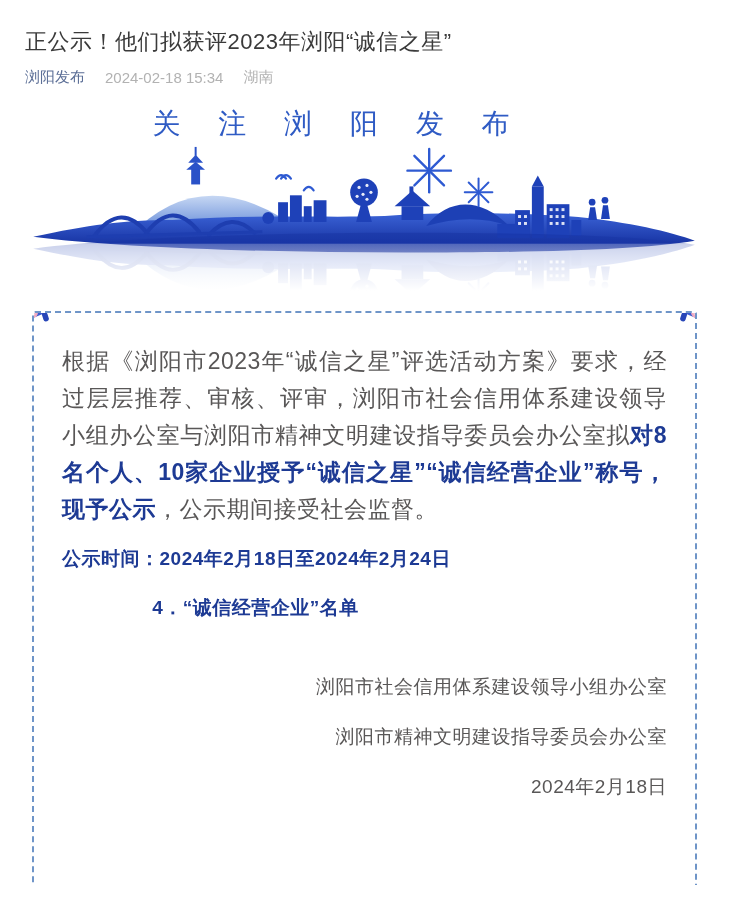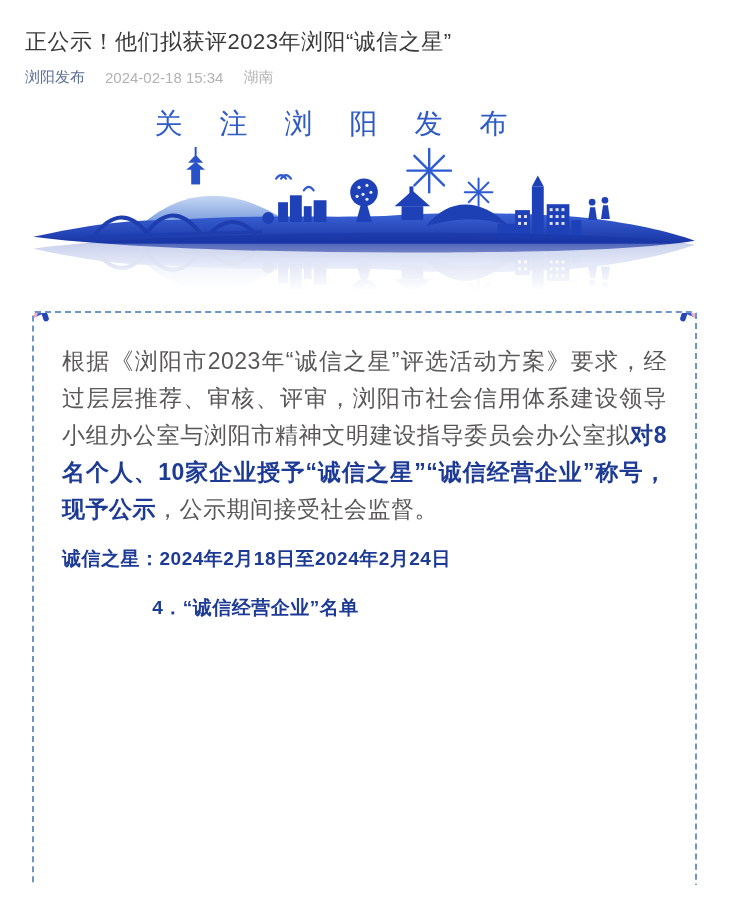--- a/index.html
+++ b/index.html
@@ -29,21 +29,20 @@
     align-items:center;
     gap:20px;
   }
   .meta-account { color:#5b6e96; cursor:pointer; }
   
   .banner {
     position:relative;
     margin-top:12px;
     height:200px;
     width:100%;
-    font-family:Liberation Serif, serif;
   }
   .banner-caption {
     position:absolute;
     top:6px; left:0;
     width:100%;
     text-align:center;
     transform:translateX(-26px);
     font-size:28px;
     letter-spacing:15px;
     color:#2f5bc4;
@@ -257,18 +256,23 @@
       <g transform="rotate(-18 12 12)">
         <path d="M6,6 L19,8.5 L19,14.5 L6,15.5 Z" fill="#3a5bd0"></path>
         <ellipse cx="6" cy="10.6" rx="4.4" ry="5.2" fill="#f0a9c0"></ellipse>
         <ellipse cx="6" cy="10.6" rx="2.4" ry="3.2" fill="#f7cdd9"></ellipse>
         <rect x="12.5" y="14" width="4.4" height="7.5" rx="2" fill="#2746b8"></rect>
       </g>
     </svg>
 
     <p class="para"><span>根据《浏阳市2023年“诚信之星”评选活动方案》要求，经过层层推荐、审核、评审，浏阳市社会信用体系建设领导小组办公室与浏阳市精神文明建设指导委员会办公室拟</span><span class="hl">对8名个人、10家企业授予“诚信之星”“诚信经营企业”称号，现予公示</span><span>，公示期间接受社会监督。</span></p>
 
-    <div class="info-line">诚信之星：2024年2月18日至2024年2月24日</div>
+    <div class="info-line">公示时间：2024年2月18日至2024年2月24日</div>
     <div class="info-line indent2">4．“诚信经营企业”名单</div>
 
+    <div class="sig-block">
+      <div class="sig-line">浏阳市社会信用体系建设领导小组办公室</div>
+      <div class="sig-line">浏阳市精神文明建设指导委员会办公室</div>
+      <div class="sig-line">2024年2月18日</div>
+    </div>
   </div>
 
 </div>
 
 </body></html>

